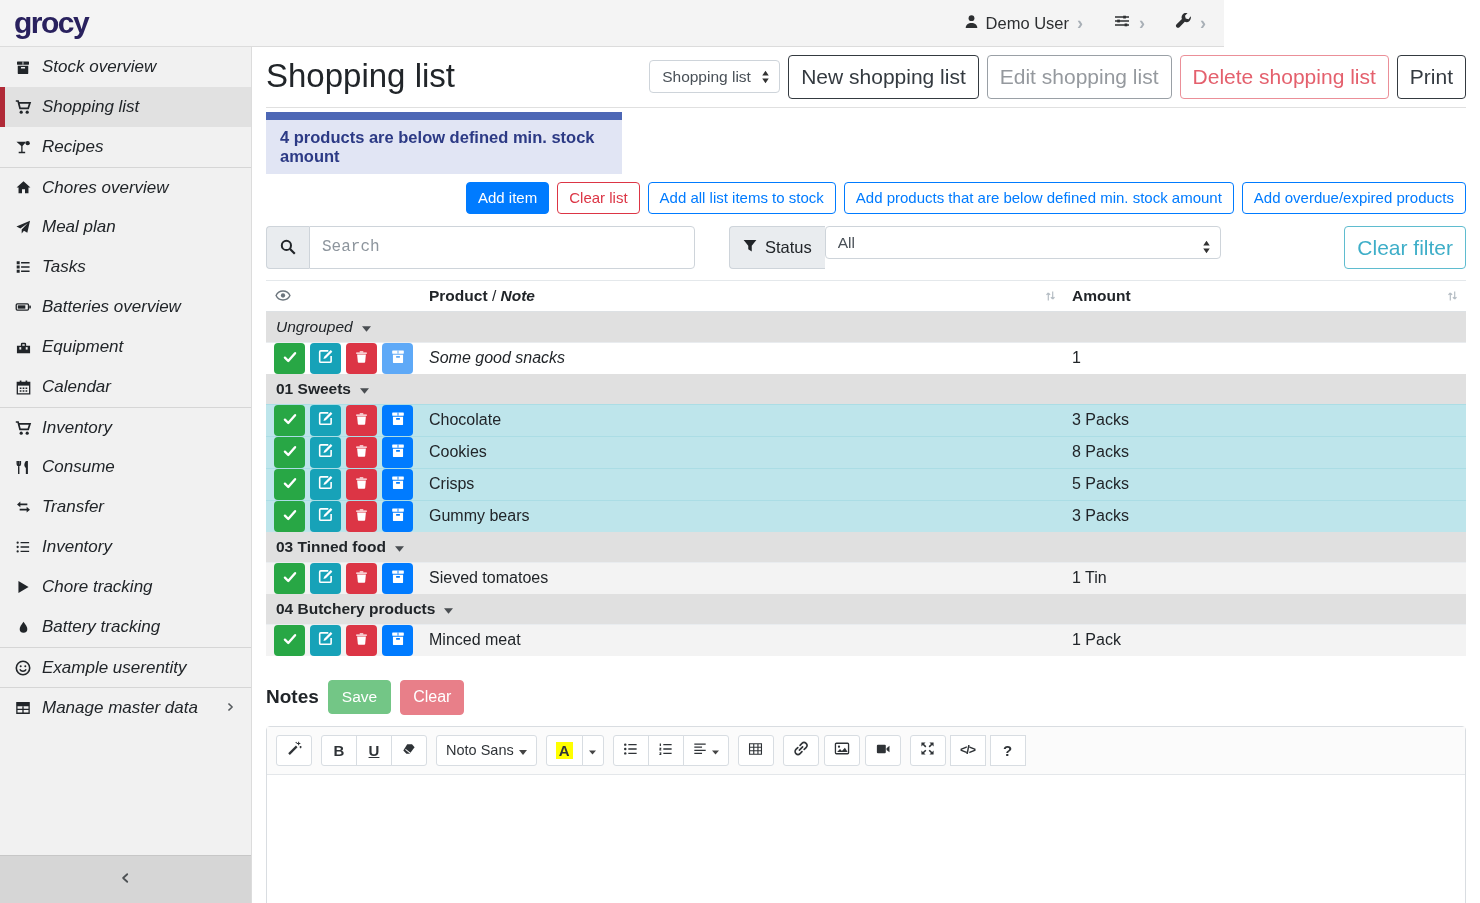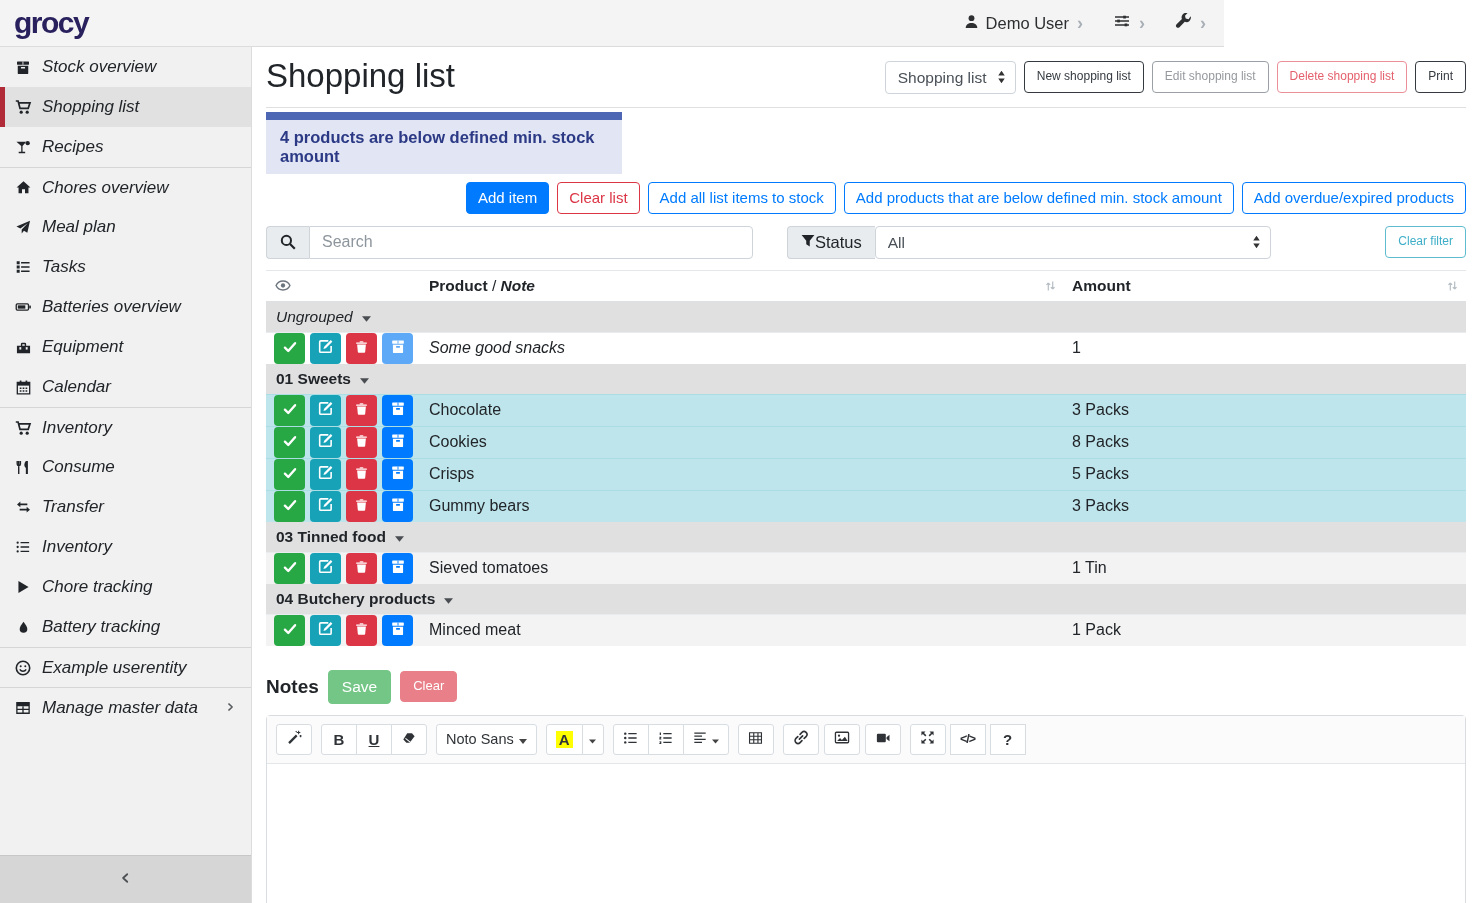--- a/index.html
+++ b/index.html
@@ -28,21 +28,21 @@
   .s-chev { margin-left:auto; margin-right:16px; color:#55595d; }
   .sidebar-footer { height:48px; background:#d6d6d6; border-top:1px solid #c7c7c7;
     display:flex; align-items:center; justify-content:center; cursor:pointer; color:#4d5154; }
 
   
   .main { position:absolute; left:252px; top:47px; right:0; bottom:0; background:#fff; padding:6px 14px 0; }
   .page-head { display:flex; justify-content:space-between; align-items:center; margin-bottom:6px; }
   .page-title { font-size:33px; font-weight:500; margin:4px 0 6px; }
   .head-actions { display:flex; align-items:center; gap:8px; }
 
-  .btn { font-family:inherit; font-size:12px; line-height:1.3; border-radius:4px;
+  .btn { font-family:inherit; font-size:21px; line-height:1.3; border-radius:4px;
     padding:7px 12px; background:#fff; border:1px solid transparent; cursor:pointer; white-space:nowrap; }
   .btn-outline-dark { border-color:#343a40; color:#343a40; }
   .btn-outline-muted { border-color:#9aa0a6; color:#95999e; }
   .btn-outline-danger-soft { border-color:#eb8f98; color:#e4606d; }
   .btn-primary { background:#007bff; border-color:#007bff; color:#fff; }
   .btn-outline-red { border-color:#dc3545; color:#dc3545; }
   .btn-outline-blue { border-color:#007bff; color:#007bff; }
   .btn-clear-filter { border-color:#5fbccf; color:#3eaec8; margin-left:auto; align-self:center; }
 
   .select-wrap { position:relative; display:inline-block; }
@@ -55,23 +55,23 @@
 
   .banner { width:356px; margin:0 0 8px; }
   .banner-bar { height:8px; background:#4d67b5; }
   .banner-body { background:#e1e5f4; color:#2c3a85; font-weight:700; font-size:16.5px; padding:8px 14px; }
 
   .actions-row { display:flex; justify-content:flex-end; gap:8px; margin-bottom:12px; }
   .btn-sm2 { font-size:15px; padding:5px 11px; }
 
   .filter-row { display:flex; align-items:stretch; margin-bottom:11px; }
   .input-group { display:flex; }
-  .ig-pre { display:flex; align-items:center; gap:0; background:#e9ecef; border:1px solid #ced4da;
+  .ig-pre { display:flex; align-items:center; gap:8px; background:#e9ecef; border:1px solid #ced4da;
     border-right:0; border-radius:4px 0 0 4px; padding:6px 13px; color:#212529; font-size:16.5px; }
-  .search-group { width:487px; }
+  .search-group { width:429px;font-family:Liberation Mono, monospace; }
   .search-group input { flex:1; min-width:0; border:1px solid #ced4da; border-radius:0 4px 4px 0;
     padding:6px 12px; font-size:16px; color:#495057; outline:none; font-family:inherit; }
   input::placeholder { color:#8d959d; }
   .status-group { margin-left:34px; }
   .status-select { width:396px; border-radius:0 4px 4px 0; }
 
   
   table.sl-table { width:100%; border-collapse:collapse; font-size:16px; }
   .sl-table col.c-btns { width:150px; } .sl-table col.c-amount { width:402px; }
   .sl-table thead th { font-weight:700; text-align:center; padding:6px 8px;
@@ -95,21 +95,21 @@
   .ib-green { background:#28a745; } .ib-teal { background:#17a2b8; }
   .ib-red { background:#dc3545; }
   .ib-blue { background:#007bff; --hole:#007bff; }
   .ib-blue.disabled { background:#5ea9f7; --hole:#5ea9f7; }
   .note-text { font-style:italic; }
 
   
   .notes-head { display:flex; align-items:center; gap:9px; margin:24px 0 11px; }
   .notes-title { font-size:19px; font-weight:700; }
   .btn-save { background:#73c686; border-color:#73c686; color:#fff; font-size:15.5px; padding:6px 13px; }
-  .btn-clear-notes { background:#e87f89; border-color:#e87f89; color:#fff; font-size:13px; padding:6px 12px; }
+  .btn-clear-notes { background:#e87f89; border-color:#e87f89; color:#fff; font-size:16px; padding:6px 12px; }
 
   .editor { border:1px solid #d9dde1; border-radius:4px; }
   .editor-toolbar { padding:8px 9px; border-bottom:1px solid #e4e7ea; background:#fbfbfb;
     display:flex; gap:9px; align-items:center; }
   .tb-group { display:inline-flex; }
   .tb-loose { display:inline-flex; gap:5px; }
   .tb-btn { height:31px; min-width:36px; padding:0 9px; background:#fff; border:1px solid #d8dde2;
     display:inline-flex; align-items:center; justify-content:center; gap:5px; color:#2f3337;
     font-size:14.5px; cursor:pointer; margin-left:-1px; border-radius:0; font-family:inherit; }
   .tb-group .tb-btn:first-child { margin-left:0; border-radius:3px 0 0 3px; }

